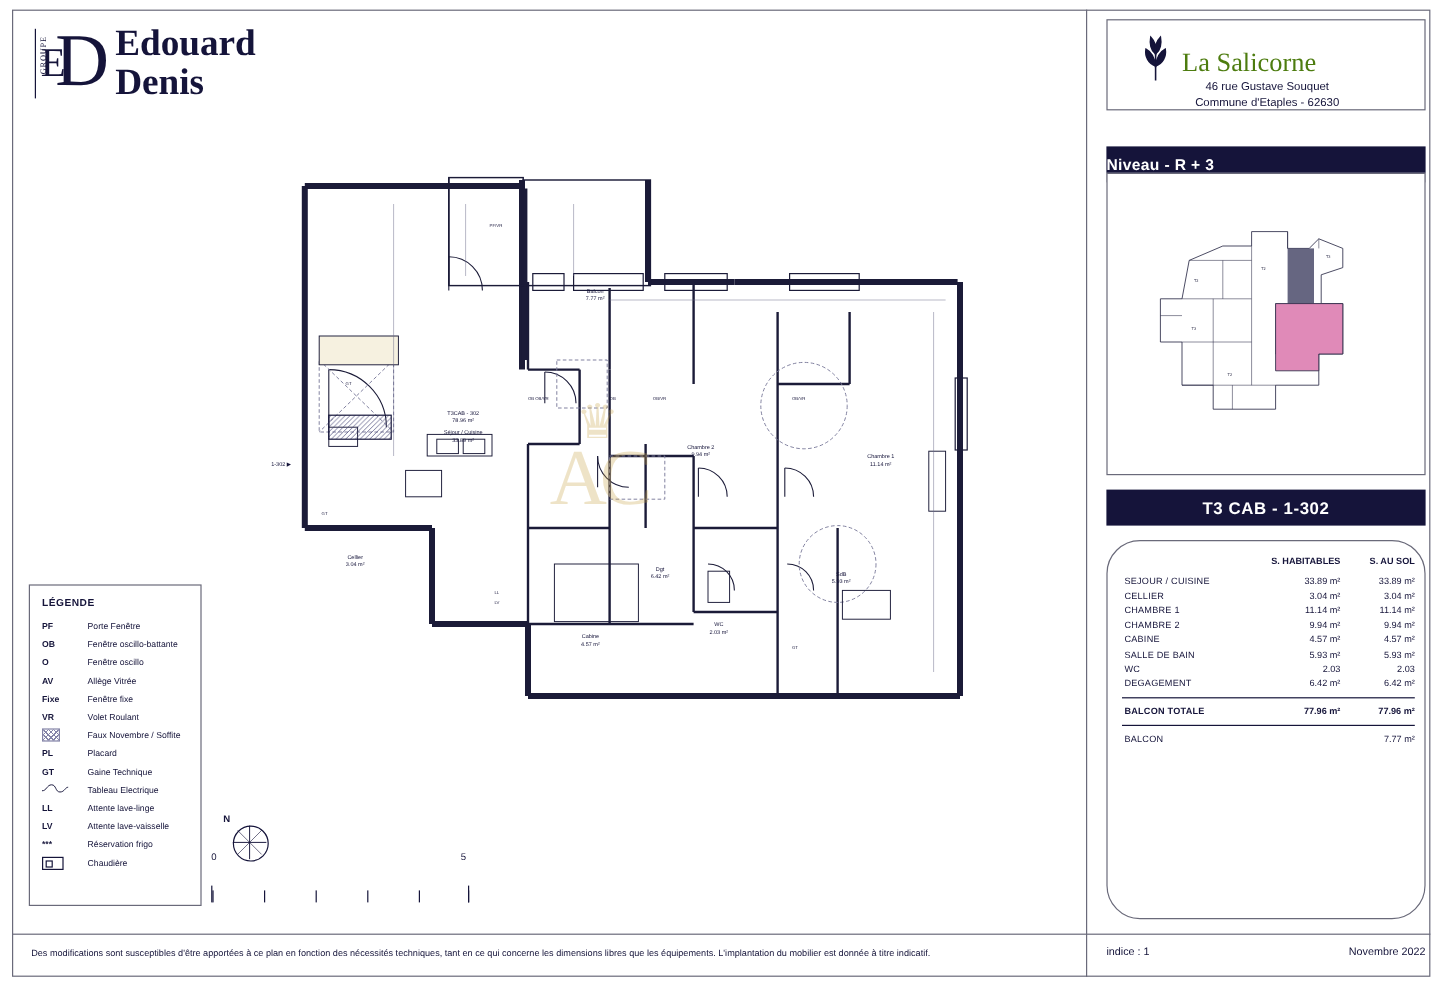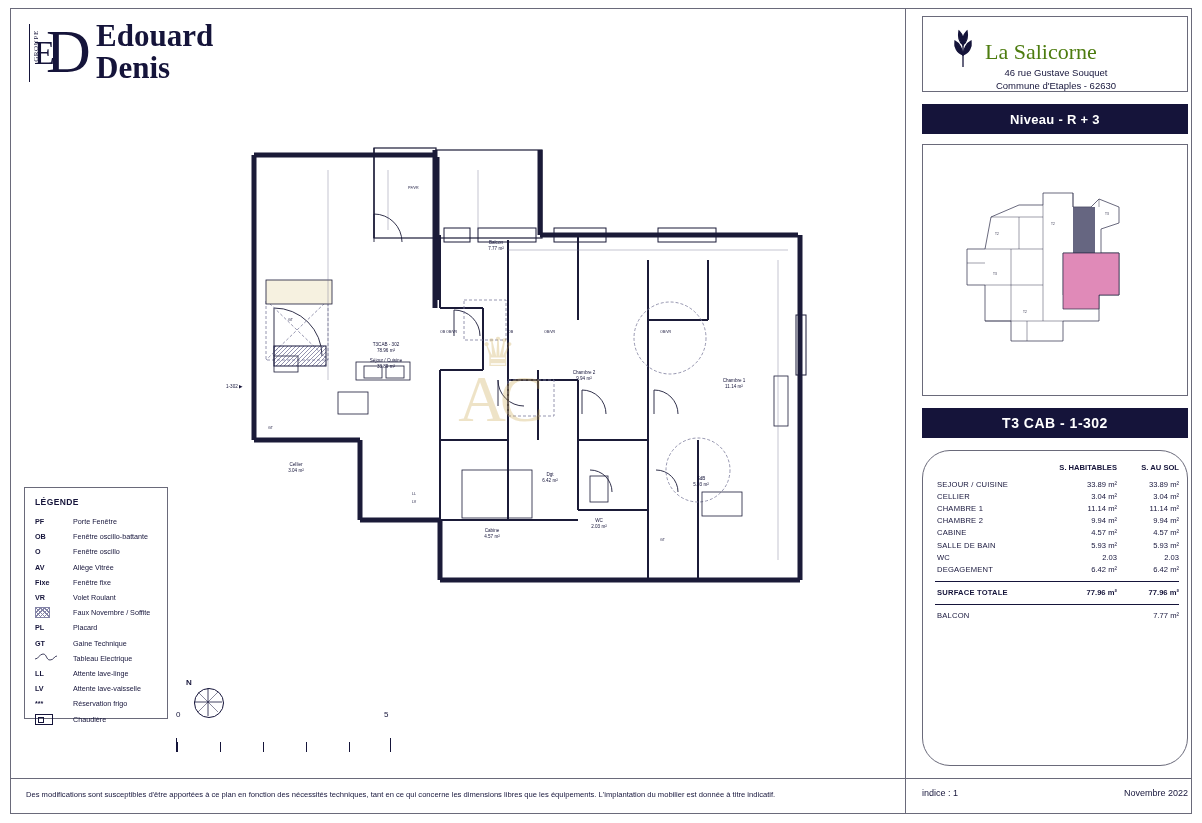--- a/index.html
+++ b/index.html
@@ -44,21 +44,21 @@
     text-align:center;
   }
   .logo-text{position:absolute;left:78px;top:6px;}
   .logo-text .l1,.logo-text .l2{
     font-family:"Liberation Serif", serif;
     font-size:31px;line-height:32px;color:#15143a;font-weight:700;
   }
 
   
   .legend{
-    position:absolute;left:24px;top:487px;width:144px;height:232px;
+    position:absolute;left:24px;top:487px;width:144px;height:268px;
     border:1px solid #6a6a7a;box-sizing:border-box;background:#fff;
   }
   .legend h4{
     margin:0;padding:9px 0 7px 10px;font-size:8.5px;letter-spacing:.4px;
     font-weight:700;color:#15143a;
   }
   .legend-row{display:flex;align-items:center;padding:0 0 0 10px;height:15.2px;}
   .legend-abbr{width:38px;font-size:7.2px;font-weight:700;color:#15143a;}
   .legend-label{font-size:7.2px;color:#15143a;}
   .sw{width:26px;display:flex;align-items:center;}
@@ -99,21 +99,21 @@
   .dimlabel{position:absolute;font-size:3.6px;color:#15143a;white-space:nowrap;}
   .tag{position:absolute;font-size:4.6px;color:#15143a;white-space:nowrap;}
   .panel{border:1px solid #6a6a7a;box-sizing:border-box;background:#fff;}
 
   .sal{position:absolute;left:922px;top:16px;width:266px;height:76px;}
   .sal-logo{position:absolute;left:20px;top:8px;width:40px;height:44px;}
   .sal-title{position:absolute;left:62px;top:22px;font-family:"Liberation Serif",serif;font-size:22px;color:#4d7c0f;}
   .sal-l2{position:absolute;left:0;top:50px;width:266px;text-align:center;font-size:9.5px;color:#15143a;}
   .sal-l3{position:absolute;left:0;top:63px;width:266px;text-align:center;font-size:9.5px;color:#15143a;}
 
-  .niveau{position:absolute;left:922px;top:104px;width:266px;height:30px;background:#15143a;display:flex;align-items:center;justify-content:center;}
+  .niveau{position:absolute;left:922px;top:122px;width:266px;height:30px;background:#15143a;display:flex;align-items:center;justify-content:flex-start;}
   .niveau span{color:#fff;font-size:13px;font-weight:700;letter-spacing:.3px;}
 
   .keyplan{position:absolute;left:922px;top:144px;width:266px;height:252px;}
   .keyplan svg{position:absolute;left:0;top:0;}
 
   .lotbar{position:absolute;left:922px;top:408px;width:266px;height:30px;background:#15143a;display:flex;align-items:center;justify-content:center;}
   .lotbar span{color:#fff;font-size:14px;font-weight:700;letter-spacing:.5px;}
 
   .areas{position:absolute;left:922px;top:450px;width:266px;height:316px;border-radius:28px;}
   .areas-head{display:flex;font-size:7.6px;font-weight:700;color:#15143a;padding:12px 8px 6px 14px;}
@@ -548,21 +548,21 @@
     </div>
     <div class="arow">
       <div class="c1">DEGAGEMENT</div>
       <div class="c2">6.42 m²</div>
       <div class="c3">6.42 m²</div>
     </div>
 
     <div class="aline"></div>
 
     <div class="arow total">
-      <div class="c1">SURFACE TOTALE</div>
+      <div class="c1">BALCON TOTALE</div>
       <div class="c2">77.96 m²</div>
       <div class="c3">77.96 m²</div>
     </div>
 
     <div class="aline"></div>
 
     <div class="arow">
       <div class="c1">BALCON</div>
       <div class="c2"></div>
       <div class="c3">7.77 m²</div>

